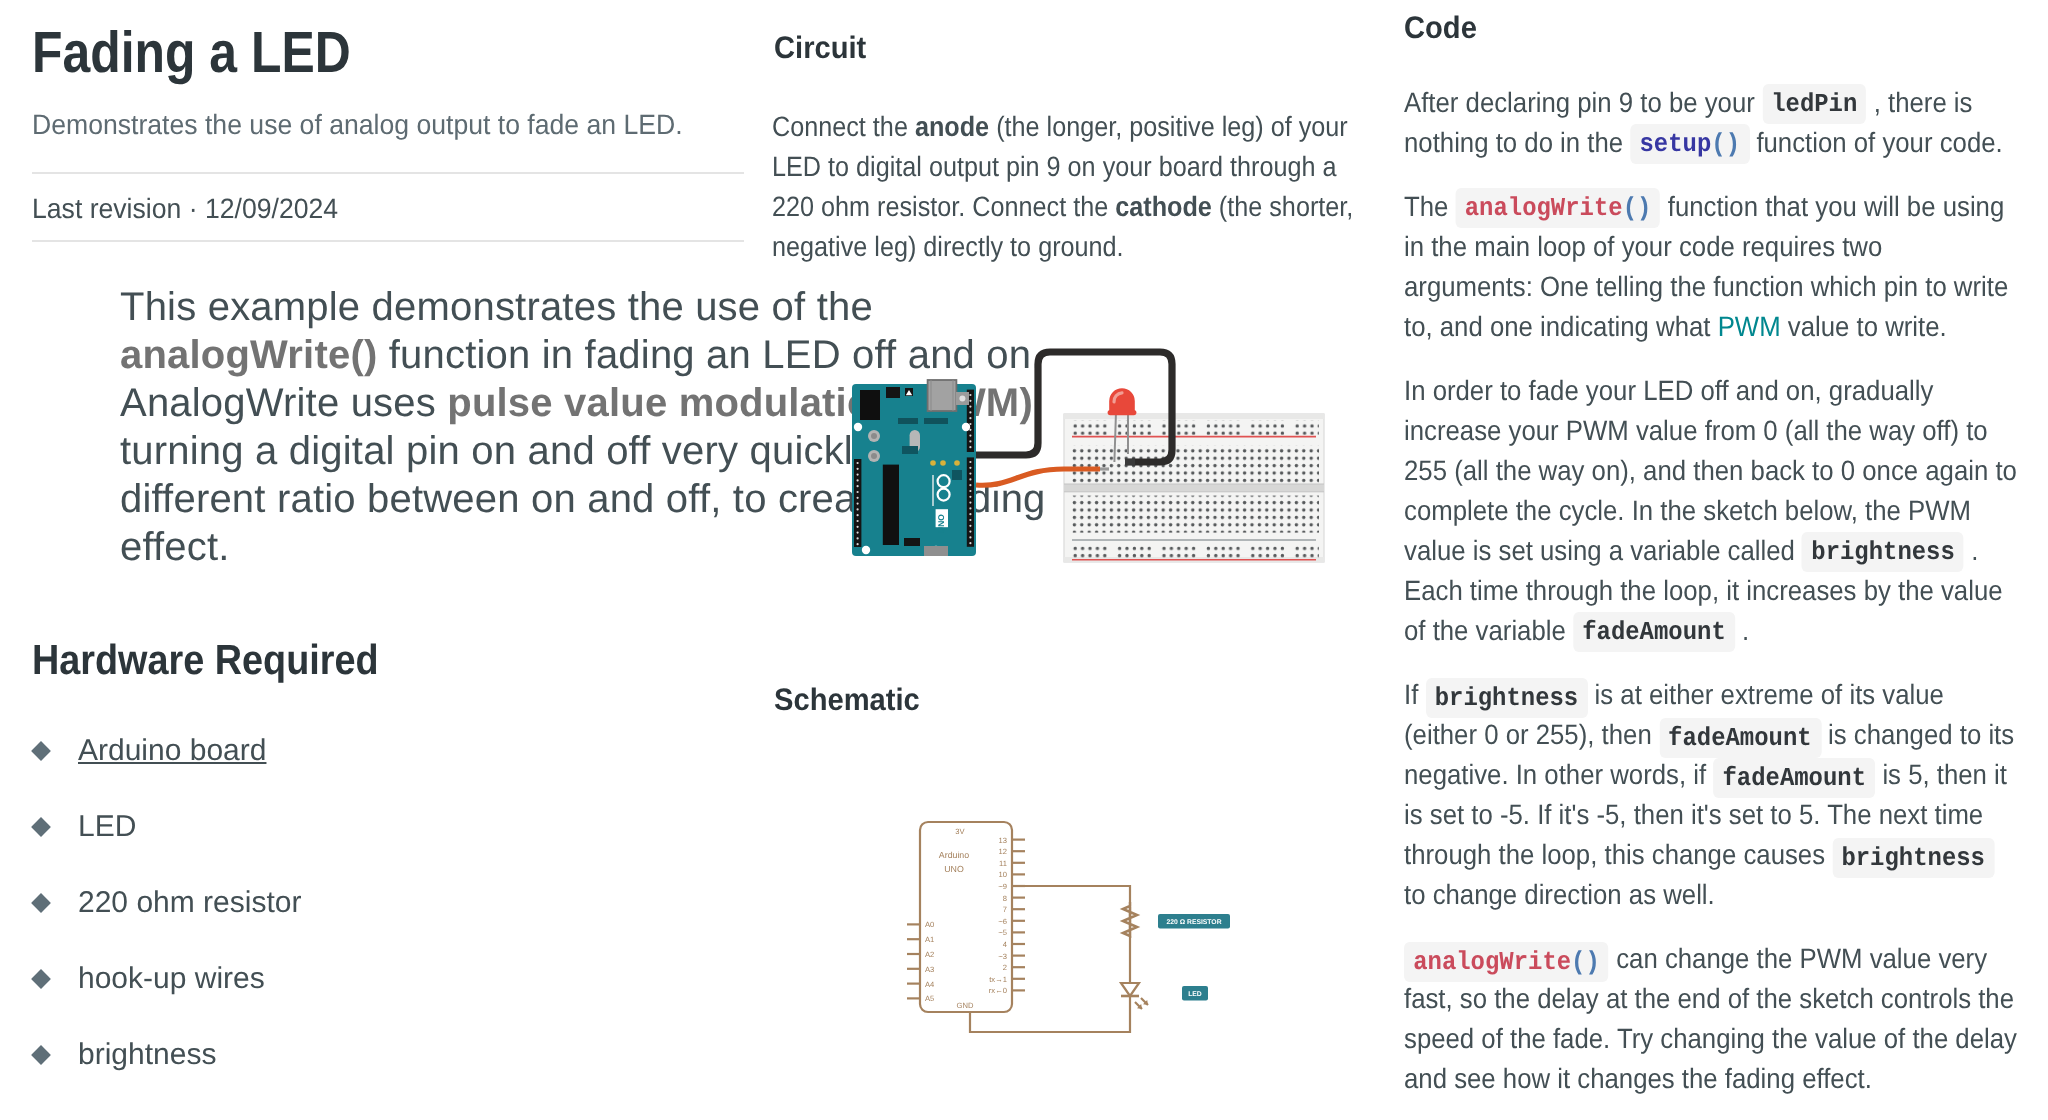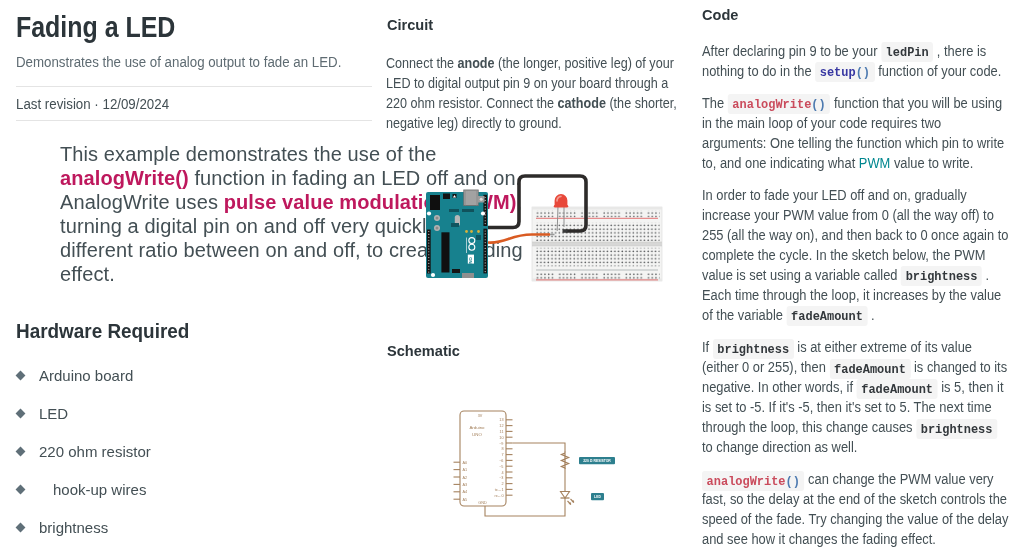--- a/index.html
+++ b/index.html
@@ -6,21 +6,21 @@
 body{width:1024px;height:560px;background:#fff;font-family:"Liberation Sans",sans-serif;color:#434f54;overflow:hidden;position:relative;}
 .abs{position:absolute;transform-origin:0 0;}
 h1,h2,h3,p,ul{margin:0;padding:0;}
 h1{font-size:29px;font-weight:bold;color:#2c353a;line-height:30px;}
 h2{font-size:21px;font-weight:bold;color:#2c353a;line-height:22px;}
 h3{font-size:15.5px;font-weight:bold;color:#2c353a;line-height:16px;}
 .sub{font-size:14px;color:#5e6b72;line-height:15px;}
 .rev{font-size:14px;color:#434f54;line-height:15px;}
 .hr{position:absolute;left:16px;width:356px;height:1px;background:#e4e4e4;}
 .intro{font-size:20px;line-height:24.1px;color:#434f54;letter-spacing:0.1px;margin-left:44px;}
-a.tl{color:#be185d;font-weight:bold;text-decoration:none;}
+a.tl{color:#737373;font-weight:bold;text-decoration:none;}
 .teal{color:#00878f;text-decoration:none;}
 .body14{font-size:14px;line-height:20px;color:#434f54;}
 .li{position:absolute;font-size:15px;color:#434f54;line-height:16px;transform-origin:0 0;}
 .di{position:absolute;width:7px;height:7px;background:#5f6f78;transform:rotate(45deg);}
 code{font-family:"Liberation Mono",monospace;font-weight:bold;font-size:13px;background:#f4f4f4;border-radius:3px;padding:2.5px 5px;color:#32373b;line-height:1;}
 .cR{color:#ca4b5c;}
 .cB{color:#4d7ab0;}
 .cN{color:#3737a2;}
 </style>
 </head>
@@ -32,27 +32,27 @@
 <p class="rev abs" style="left:16px;top:96.5px;transform:scaleX(0.95);">Last revision · 12/09/2024</p>
 <div class="hr" style="top:120px;"></div>
 <p class="intro abs" style="left:16px;top:142px;">This example demonstrates the use of the<br>
 <a class="tl">analogWrite()</a> function in fading an LED off and on.<br>
 AnalogWrite uses <a class="tl">pulse value modulation (PWM)</a>,<br>
 turning a digital pin on and off very quickly with<br>
 different ratio between on and off, to create a fading<br>
 effect.</p>
 <h2 class="abs" style="left:16px;top:320px;transform:scaleX(0.9);">Hardware Required</h2>
 <div class="di" style="left:17px;top:372px;"></div>
-<p class="li" style="left:39px;top:368px;">Arduino board</p>
+<p class="li" style="left:39px;top:368px;text-decoration:underline;">Arduino board</p>
 <div class="di" style="left:17px;top:410px;"></div>
 <p class="li" style="left:39px;top:406px;">LED</p>
 <div class="di" style="left:17px;top:448px;"></div>
 <p class="li" style="left:39px;top:444px;text-align:right;">220 ohm resistor</p>
 <div class="di" style="left:17px;top:486px;"></div>
-<p class="li" style="left:53px;top:482px;">hook-up wires</p>
+<p class="li" style="left:39px;top:482px;">hook-up wires</p>
 <div class="di" style="left:17px;top:524px;"></div>
 <p class="li" style="left:39px;top:520px;">brightness</p>
 
 <h3 class="abs" style="left:387px;top:17px;transform:scaleX(0.94);">Circuit</h3>
 <p class="body14 abs" style="left:386px;top:53px;white-space:nowrap;transform:scaleX(0.90);">Connect the <b>anode</b> (the longer, positive leg) of your<br>
 LED to digital output pin 9 on your board through a<br>
 220 ohm resistor. Connect the <b>cathode</b> (the shorter,<br>
 negative leg) directly to ground.</p>
 <div class="abs" id="circuit" style="left:386px;top:165px;width:287px;height:126px;">
 <svg width="287" height="126" viewBox="0 0 287 126">

